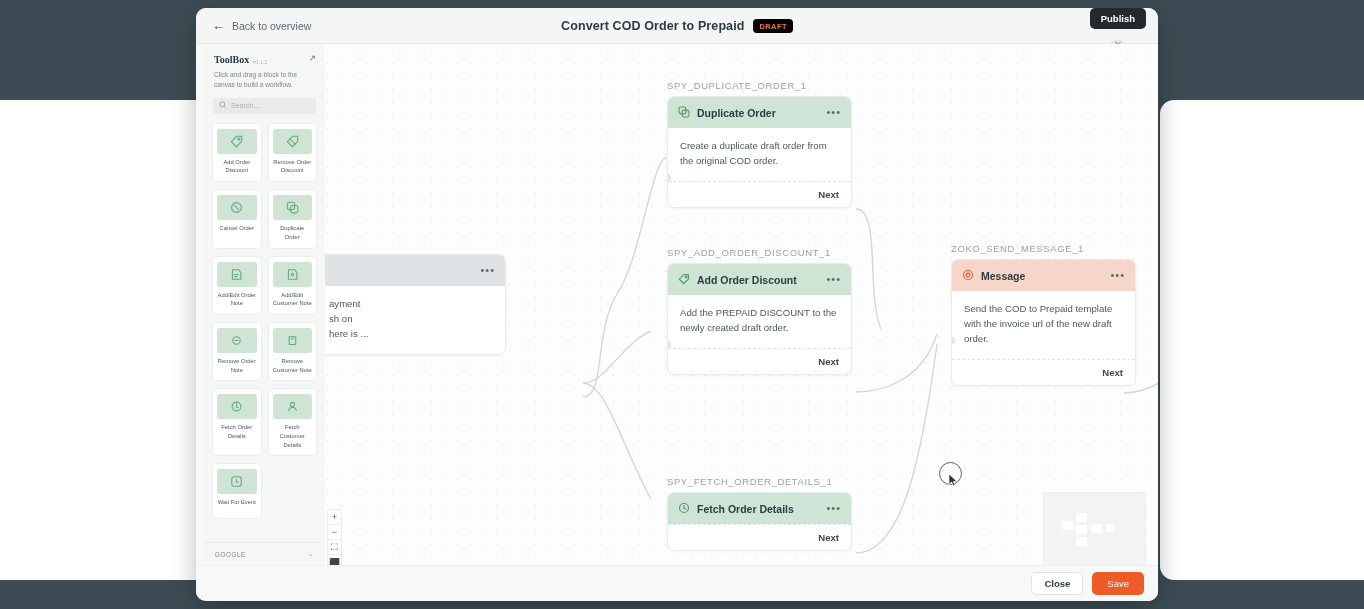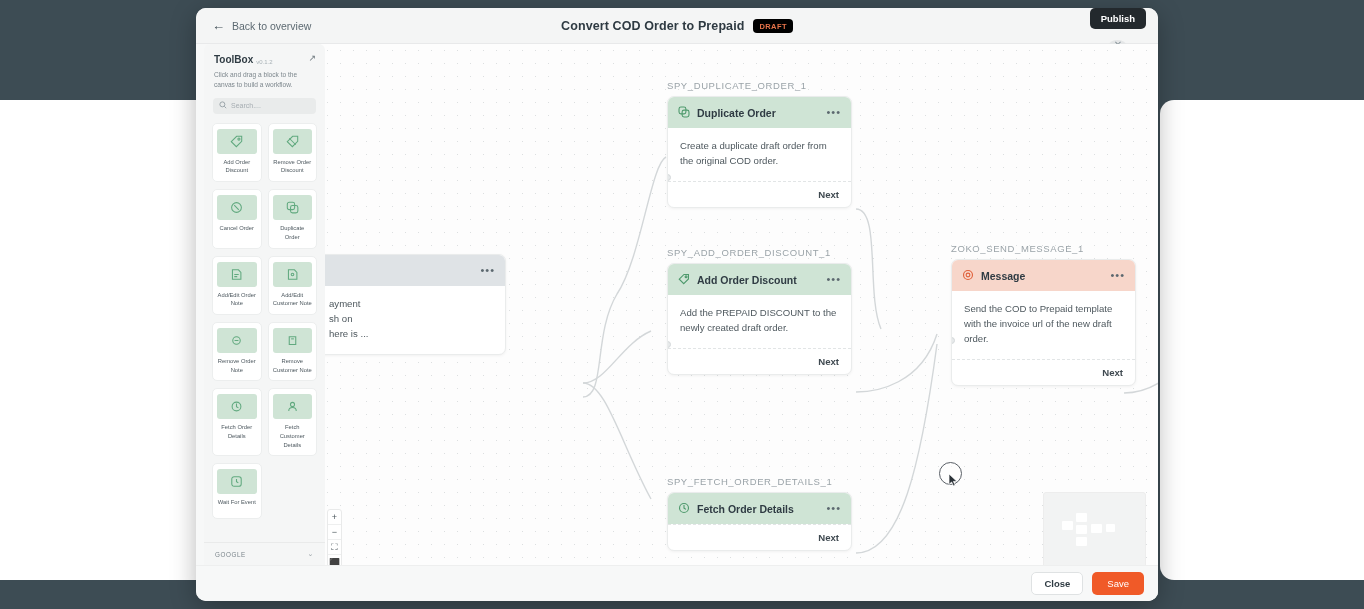--- a/index.html
+++ b/index.html
@@ -59,21 +59,21 @@
 
   .app-body { position: relative; height: 557px; }
 
   
   .toolbox {
     position: absolute; left: 8px; top: 0; width: 121px; height: 545px;
     background: #f5f6f6; border-radius: 6px; overflow: hidden;
     display: flex; flex-direction: column; z-index: 40;
   }
   .tb-head { padding: 10px 10px 0 10px; position: relative; }
-  .tb-title-row { display: flex; align-items: flex-end; gap: 3px; }
+  .tb-title-row { display: flex; align-items: flex-end; gap: 3px; font-family: Liberation Serif, serif; }
   .tb-title { font-size: 10px; font-weight: bold; color: #2f3b43; }
   .tb-ver { font-size: 6px; color: #a8b1b6; }
   .tb-expand {
     position: absolute; right: 9px; top: 9px; font-size: 9px; color: #6d787e; cursor: pointer;
     transform: rotate(0deg);
   }
   .tb-desc { font-size: 6.6px; color: #7d878d; line-height: 1.5; margin-top: 5px; }
   .tb-search {
     margin: 8px 9px 0 9px; height: 16px; background: #e9ebeb; border-radius: 4px;
     display: flex; align-items: center; gap: 4px; padding: 0 6px;

